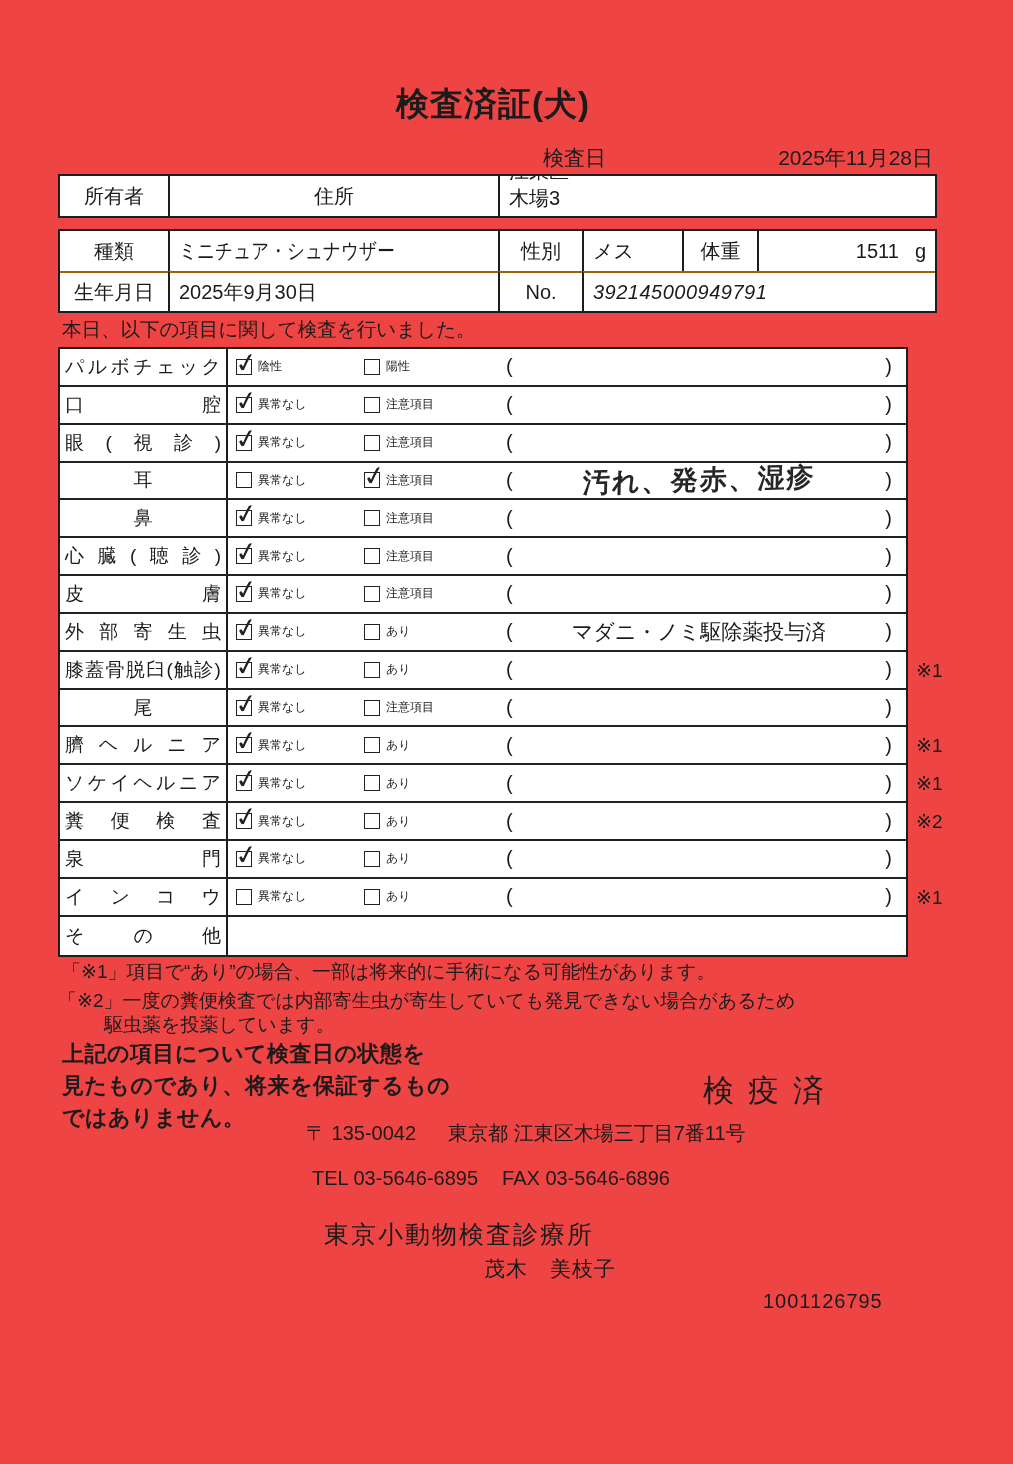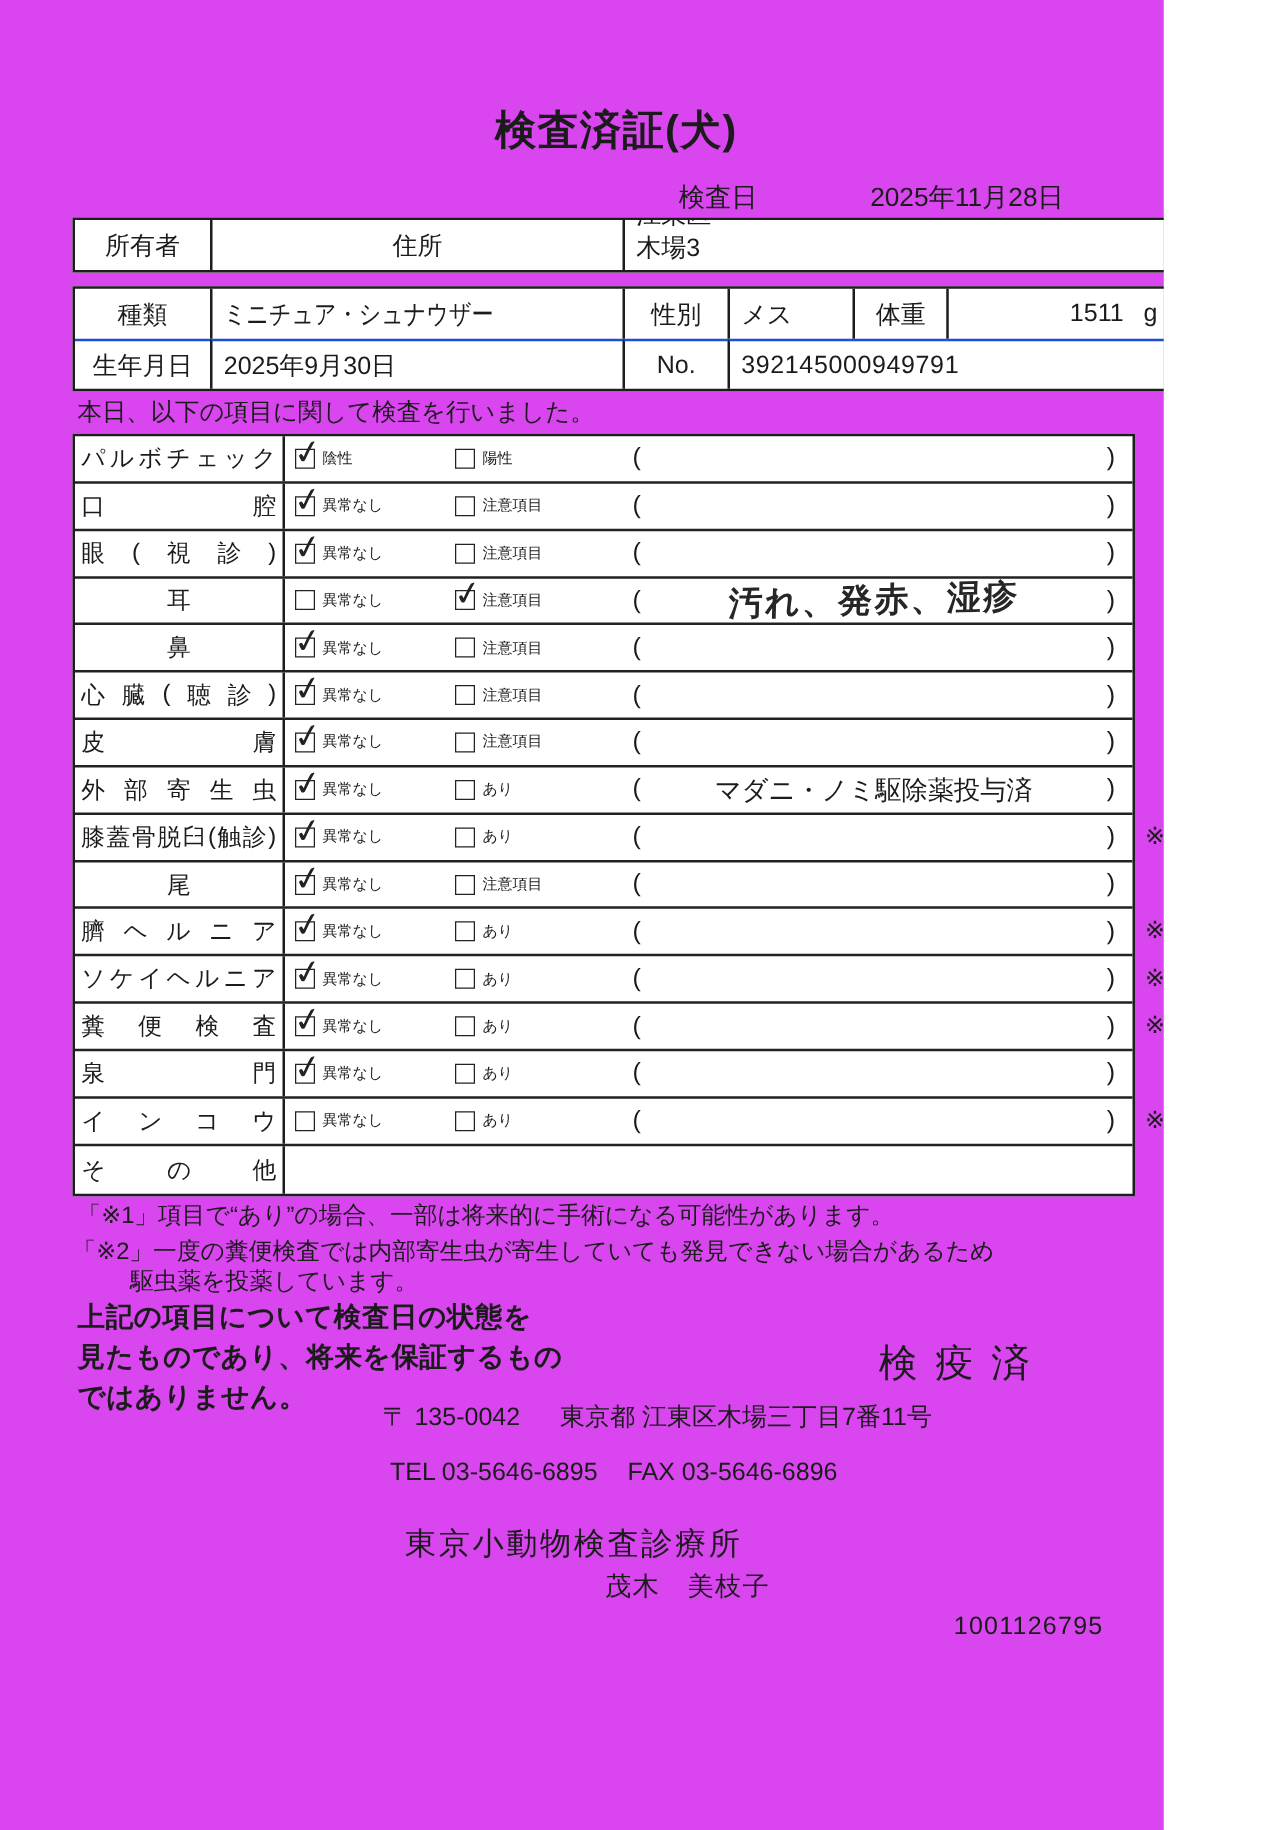--- a/index.html
+++ b/index.html
@@ -1,44 +1,43 @@
 <!DOCTYPE html>
 <html><head>
 <meta charset="utf-8">
 <style>
   html,body{margin:0;padding:0;background:#ffffff;}
   .page{
     position:relative;
-    width:920px;height:1464px;
-    background:#d946ef;
+    width:1013px;height:1464px;
+    background:#ef4444;
     font-family:"Liberation Sans","DejaVu Sans",sans-serif;
     color:#1b1b1b;
     overflow:hidden;
-    padding-left:11px;
   }
   
   .doc-title{
     position:absolute;left:396px;top:82px;
     font-size:33px;font-weight:600;letter-spacing:1px;
   }
   .date-row{position:absolute;left:0;top:144px;width:100%;height:24px;}
   .date-label{position:absolute;left:543px;font-size:21px;}
   .date-value{position:absolute;right:80px;font-size:21px;}
   
   .tbl{position:absolute;left:58px;width:879px;border:2px solid #1d1d1d;box-sizing:border-box;display:grid;background:#fff;}
   .tbl .cell{display:flex;align-items:center;box-sizing:border-box;font-size:20px;border-left:2px solid #1d1d1d;padding:0 9px;overflow:hidden;}
   .tbl .cell.first{border-left:none;}
   .tbl .cell.lab{justify-content:center;padding:0 2px;}
-  .tbl .cell.top2{border-top:2px solid #1d4ed8;}
+  .tbl .cell.top2{border-top:2px solid #a16207;}
   .owner-tbl{top:174px;grid-template-columns:108px 330px 84px 1fr;grid-auto-rows:40px;}
   .info-tbl{top:229px;grid-template-columns:108px 330px 84px 100px 75px 1fr;grid-auto-rows:40px;}
   .condensed{transform:scaleX(0.84);transform-origin:left center;white-space:nowrap;font-size:21px;}
   .weight-cell{justify-content:flex-end;gap:16px;padding-right:18px;}
   .num-cell{font-size:22px;letter-spacing:0.5px;}
-  .span3{grid-column:4 / span 3;}
+  .span3{grid-column:4 / span 3;font-style:italic;}
   
   .intro{position:absolute;left:62px;top:316px;font-size:19.5px;}
   
   .checklist{
     position:absolute;left:58px;top:347px;width:850px;
     border:2px solid #1d1d1d;box-sizing:border-box;background:#fff;
   }
   .cl-row{position:relative;display:flex;height:37.85px;box-sizing:border-box;border-bottom:2px solid #222;}
   .cl-row:last-child{border-bottom:none;}
   .cl-label{

